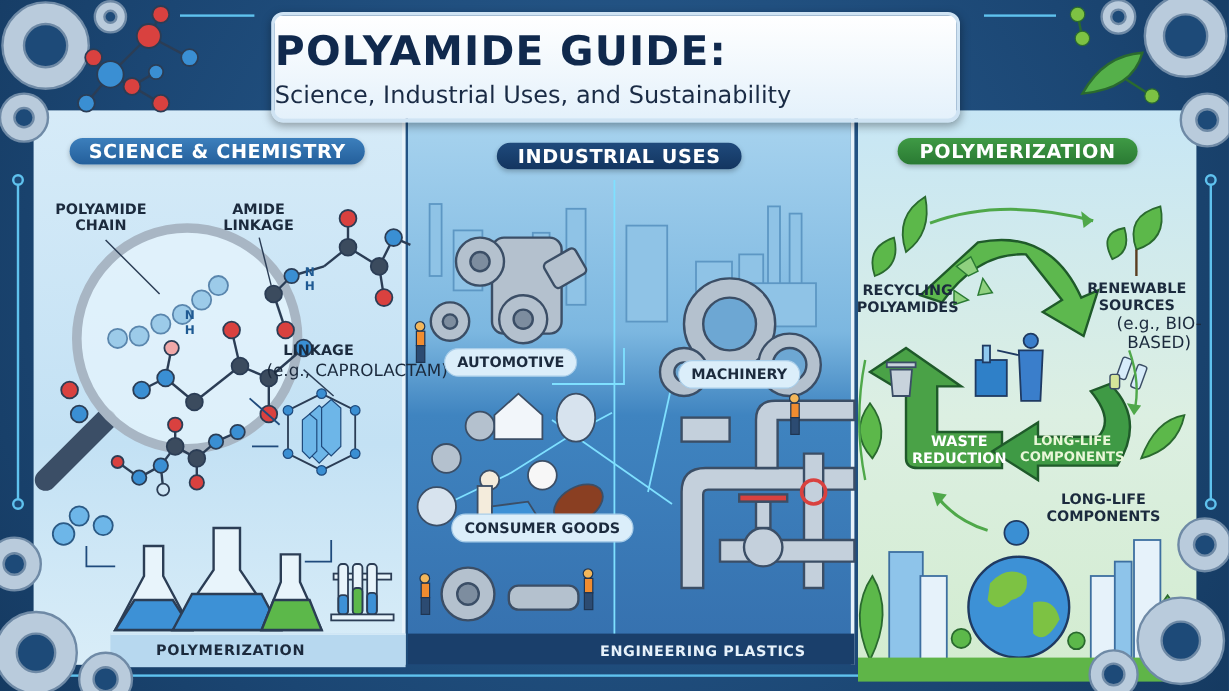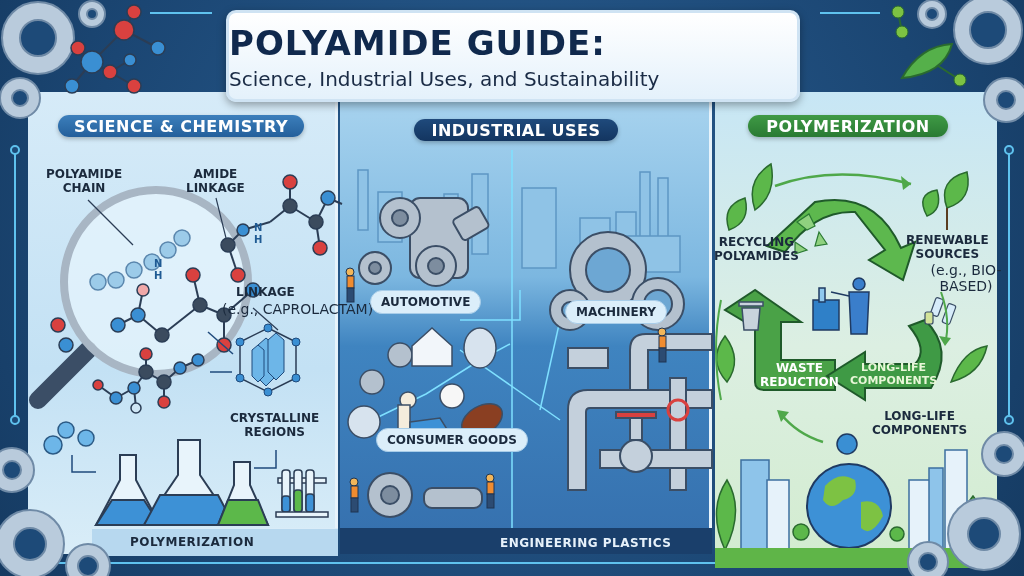--- a/index.html
+++ b/index.html
@@ -277,22 +277,20 @@
   <div class="lbl" style="left:46px;top:168px;white-space:pre;">POLYAMIDE
 CHAIN</div>
   <div class="lbl" style="left:186px;top:168px;white-space:pre;">AMIDE
 LINKAGE</div>
   <div class="lbl" style="left:254px;top:222px;color:#1f5a93;font-size:10px;white-space:pre;">N
 H</div>
   <div class="lbl" style="left:154px;top:258px;color:#1f5a93;font-size:10px;white-space:pre;">N
 H</div>
   <div class="lbl" style="left:236px;top:286px;">LINKAGE</div>
   <div class="lbl lbl-small" style="left:222px;top:301px;color:#1b2a3d;">(e.g., CAPROLACTAM)</div>
-  <div class="lbl" style="left:230px;top:412px;white-space:pre;">CRYSTALLINE
-REGIONS</div>
 
   <div style="position:absolute;left:92px;top:528px;width:246px;height:28px;background:#b7d8ef;border-top:1px solid #d9ecf8;"></div>
   <div class="bar-label" style="left:130px;top:535px;color:#1b2a3d;">POLYMERIZATION</div>
 
   <svg width="110" height="150" style="left:0;top:426px;">
     <g fill="#b9cbdc" stroke="#6f8aa6" stroke-width="2">
       <circle cx="12" cy="44" r="22"></circle>
         <circle cx="12" cy="44" r="9" fill="#1d4a78"></circle>
       <circle cx="30" cy="118" r="34"></circle>
         <circle cx="30" cy="118" r="16" fill="#1d4a78"></circle>

